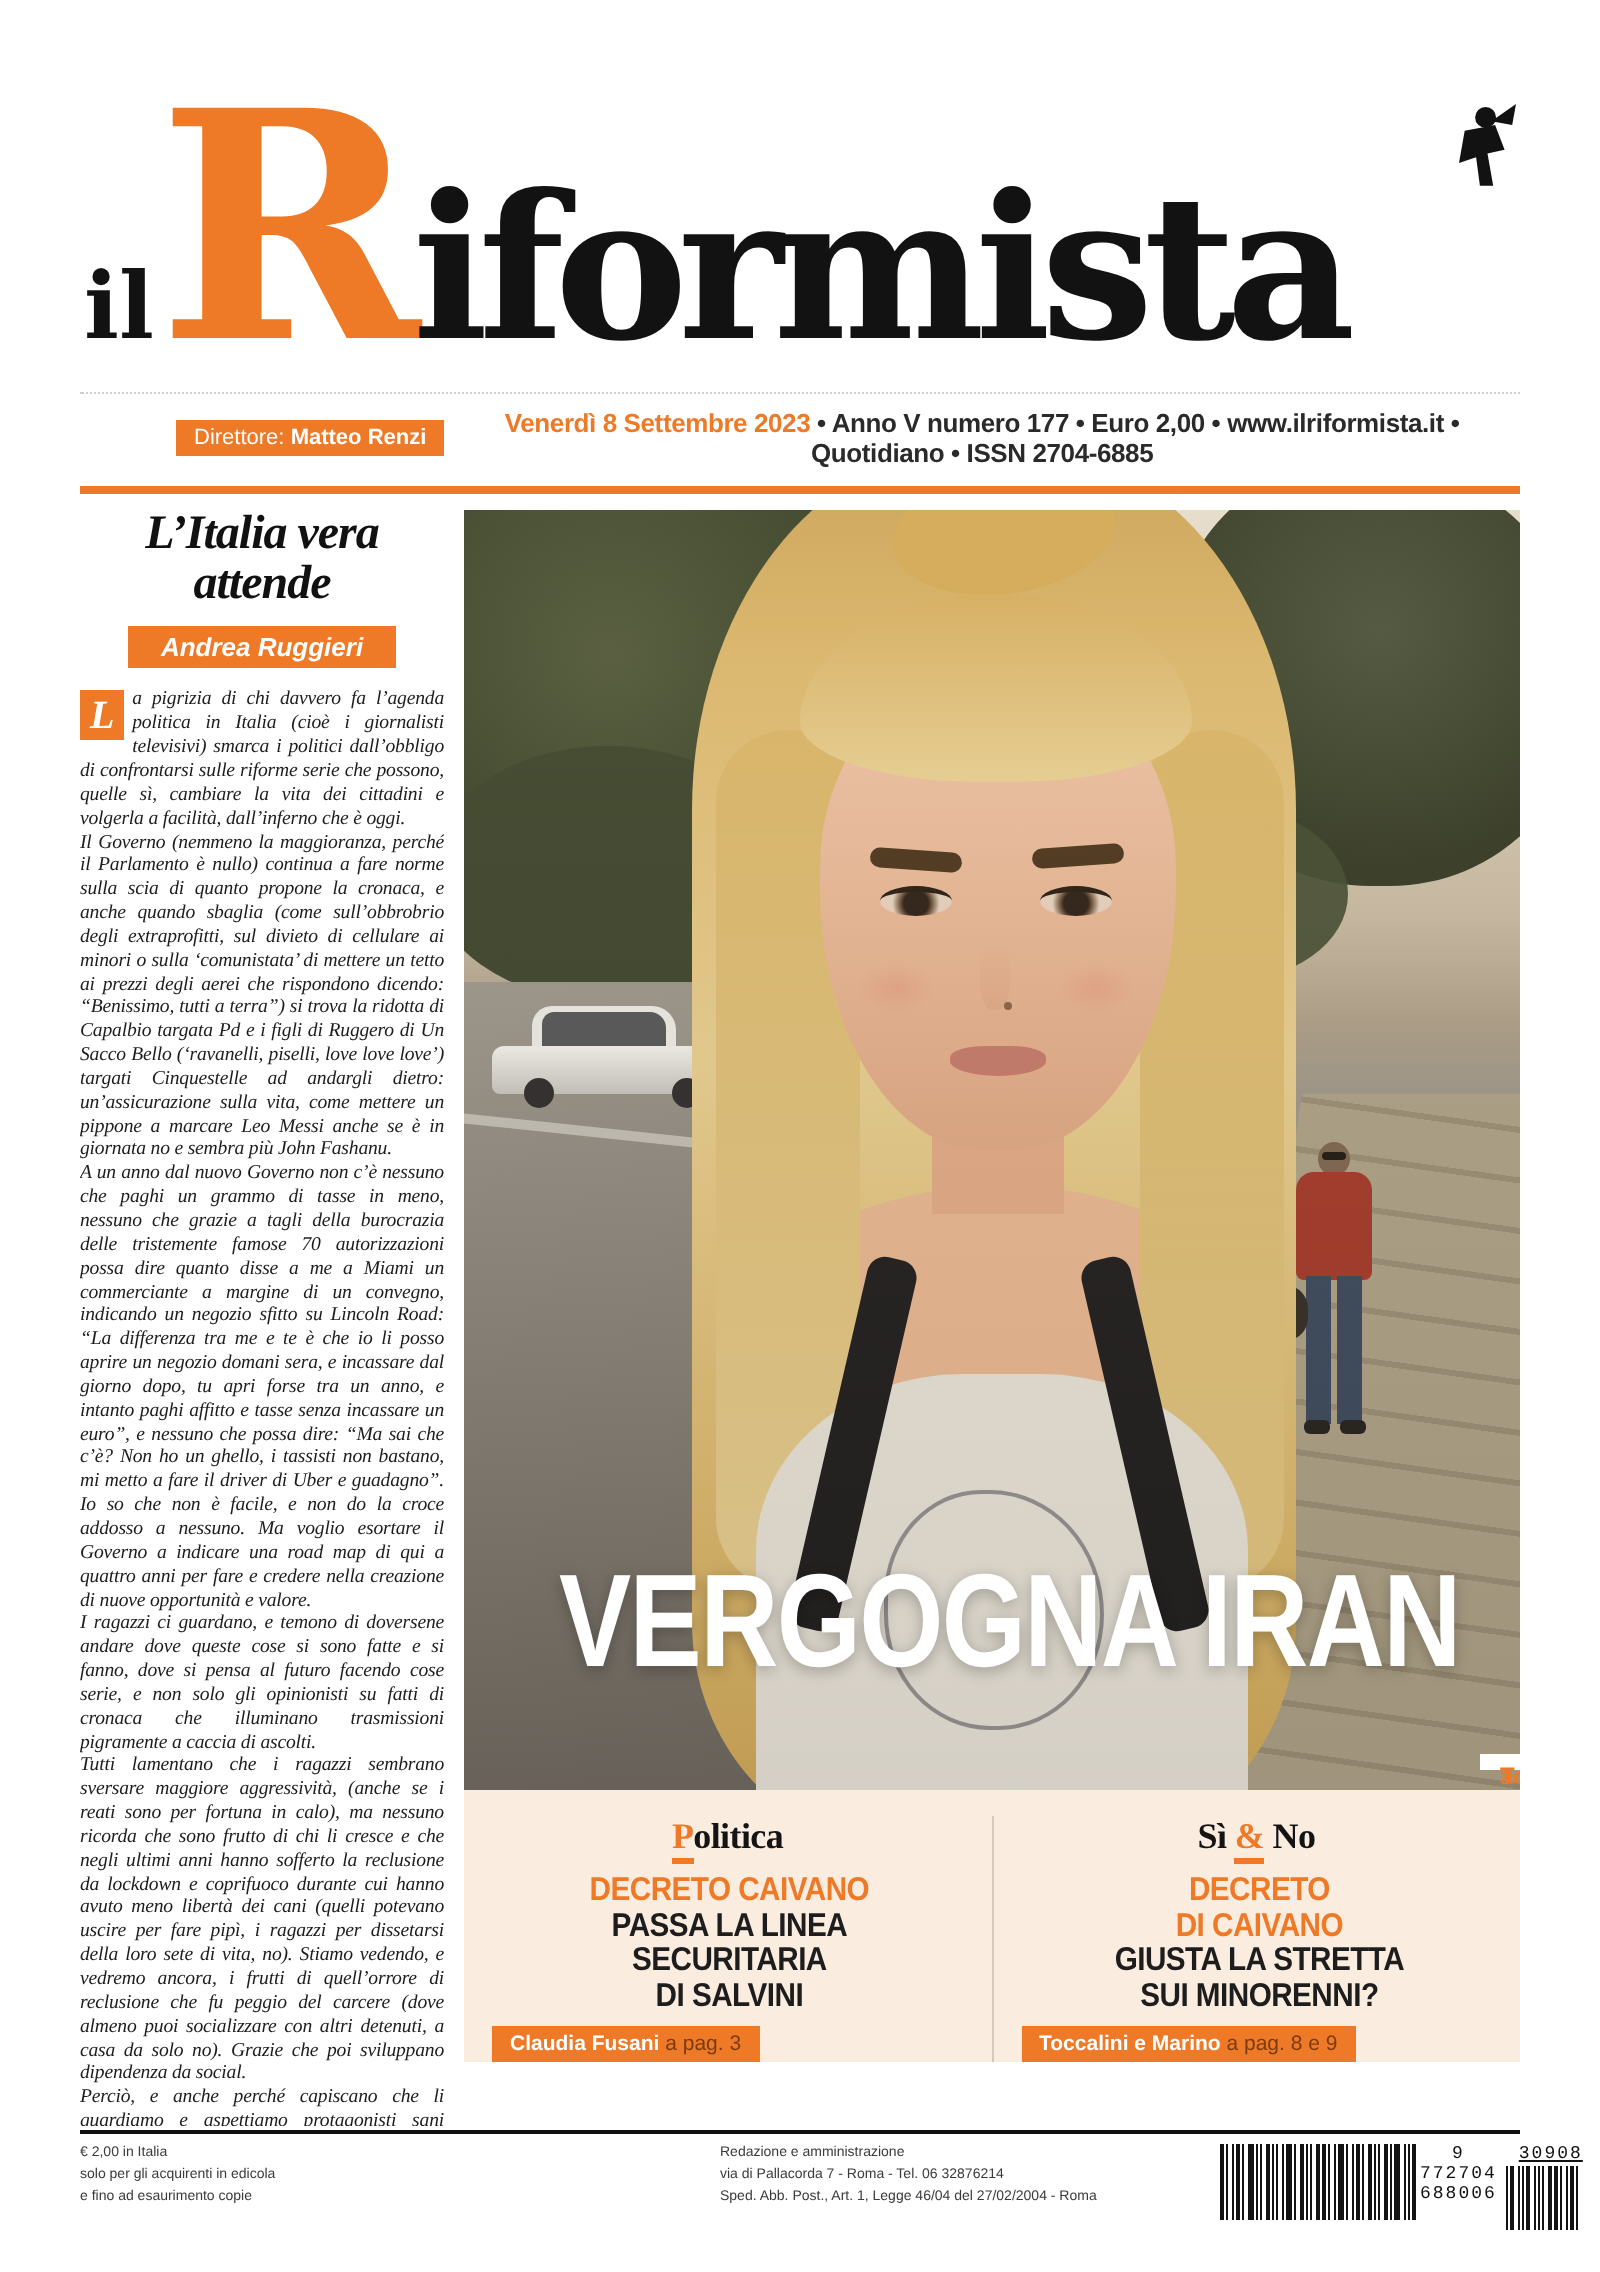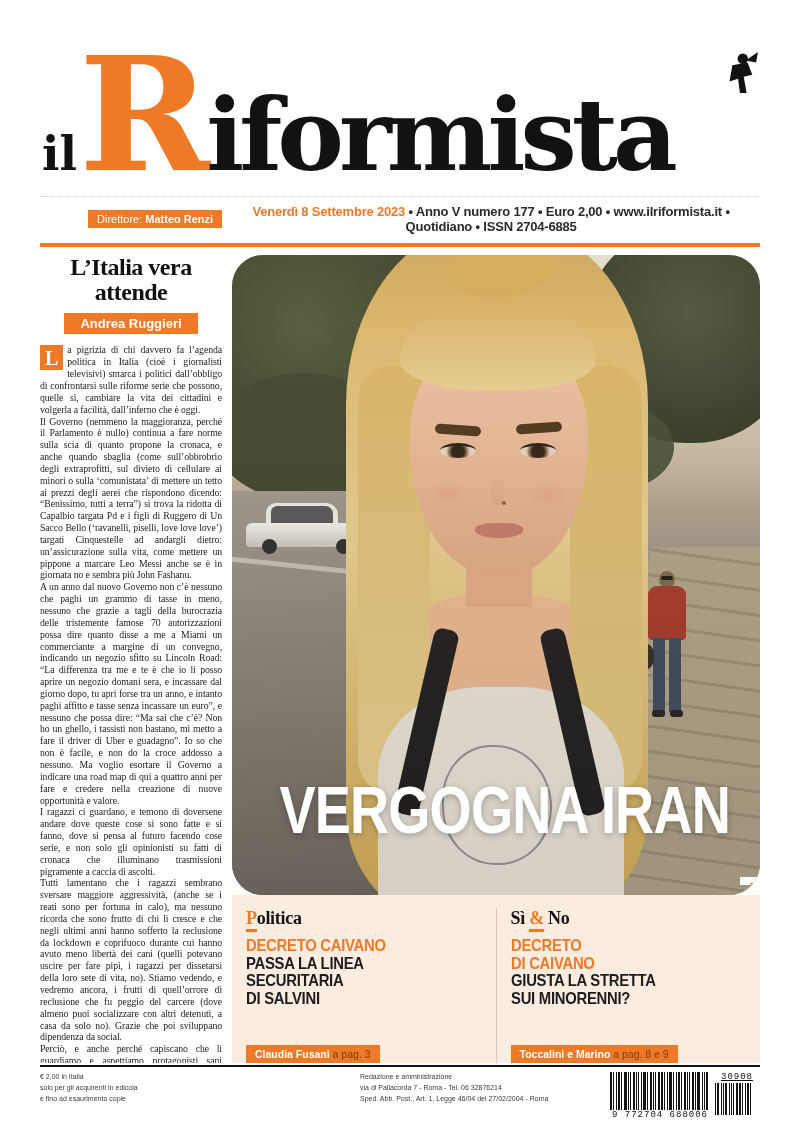--- a/index.html
+++ b/index.html
@@ -21,31 +21,31 @@
   .director-box { background:#ee7a28; color:#fff; font-size:11px; padding:3px 9px; margin-left:48px; white-space:nowrap; }
   .director-box .dn { font-weight:bold; }
   .dateline { flex:1; text-align:center; font-size:13px; font-weight:bold; color:#2a2a2a; letter-spacing:-0.2px; }
   .dateline .dd { color:#ee7a28; }
   .orange-rule { height:4px; background:#ee7a28; margin-top:9px; }
 
   
   .main-row { display:flex; gap:10px; margin-top:8px; height:808px; }
 
   
-  .left-col { width:182px; overflow:hidden; }
+  .left-col { width:182px; overflow:hidden;font-style:italic; }
   .lc-title { font-family:"Liberation Serif","DejaVu Serif",serif; font-weight:bold; font-size:24px; line-height:1.03; text-align:center; color:#111; letter-spacing:-0.5px; }
   .author-box { display:block; width:fit-content; margin:9px auto 10px; background:#ee7a28; color:#fff; font-size:13px; font-weight:bold; padding:3px 16px; }
   .article { font-family:"Liberation Serif","DejaVu Serif",serif; font-size:9.8px; line-height:1.21; text-align:justify; color:#1c1c1c; letter-spacing:-0.1px; }
   .article p { margin:0; }
   .dropcap { float:left; background:#ee7a28; color:#fff; font-weight:bold; font-size:20px; line-height:1; padding:3px 5px 2px; margin:1px 4px 0 0; }
 
   
   .photo-stack { width:528px; display:flex; flex-direction:column; }
   .photo { position:relative; width:528px; height:640px; overflow:hidden;
-           background:linear-gradient(180deg,#e6dfd3 0%,#d8cebc 18%,#c6baa4 32%,#ab9f8a 40%,#9b968c 46%);border-radius:31px; }
+           background:linear-gradient(180deg,#e6dfd3 0%,#d8cebc 18%,#c6baa4 32%,#ab9f8a 40%,#9b968c 46%); }
   .photo * { position:absolute; }
   .tree-l1 { left:-42px; top:-34px; width:256px; height:238px; background:radial-gradient(circle at 45% 45%,#4a5538,#2f3a24 75%); border-radius:40% 55% 60% 45%; }
   .tree-l2 { left:-18px; top:118px; width:180px; height:128px; background:#36412a; border-radius:50%; }
   .tree-r1 { right:-34px; top:-24px; width:208px; height:212px; background:radial-gradient(circle at 50% 40%,#45503a,#2c3522 72%); border-radius:45% 55% 50% 50%; }
   .tree-r2 { right:86px; top:148px; width:124px; height:88px; background:#3c4830; border-radius:50%; opacity:.92; }
   .road { left:0; top:236px; width:392px; height:404px; background:linear-gradient(175deg,#9a968e 0%,#8a8680 30%,#75716a 70%,#66625c 100%); }
   .roadline { left:-10px; top:318px; width:330px; height:5px; background:#dcdad2; transform:rotate(6deg); opacity:.65; border-radius:3px; }
   .curb { right:148px; top:300px; width:14px; height:340px; background:#c9c2b2; transform:skewX(-5deg); }
   .sidewalk { right:0; top:292px; width:156px; height:348px; clip-path:polygon(30% 0,100% 0,100% 100%,0 100%);
               background:repeating-linear-gradient(8deg,#aba188 0 22px,#978d76 22px 25px); }
@@ -94,39 +94,39 @@
                 background:linear-gradient(180deg,rgba(244,205,150,.10),rgba(90,70,50,.14)); }
 
   .cover-headline { position:absolute; left:0; bottom:52px; width:100%; text-align:center; z-index:10;
                     color:#fff; font-weight:bold; font-size:66px; letter-spacing:-1px; line-height:1;
                     transform:scaleX(0.82); text-shadow:0 2px 8px rgba(0,0,0,.25); white-space:nowrap; }
   .cover-byline { position:absolute; right:0; bottom:10px; background:#fff; padding:4px 10px; z-index:10;
                   font-size:12px; color:#ee7a28; }
   .cover-byline .bn { font-weight:bold; }
 
   
-  .band { height:168px; margin-top:0; background:#fbece0; display:flex; padding:13px 0 0; }
+  .band { height:136px; margin-top:0; background:#fbece0; display:flex; padding:13px 0 0;text-align:center; }
   .band-col { flex:1; padding:0 14px; display:flex; flex-direction:column; }
   .band-col + .band-col { border-left:1px solid #d8c8b8; }
   .band-title { font-family:"Liberation Serif","DejaVu Serif",serif; font-weight:bold; font-size:18px; color:#141414; letter-spacing:-0.3px; margin-bottom:8px; white-space:nowrap; }
   .band-title .olt { color:#ee7a28; border-bottom:3px solid #ee7a28; padding-bottom:1px; }
   .cond { transform:scaleX(0.9); transform-origin:left top; width:112%; }
   .band-kicker { color:#ee7a28; font-weight:bold; font-size:16.5px; line-height:1.07; letter-spacing:-0.3px; }
   .band-head { color:#1d1d1d; font-weight:bold; font-size:16.5px; line-height:1.07; letter-spacing:-0.3px; }
   .band-byline { margin-top:auto; width:fit-content; background:#ee7a28; padding:3px 9px; font-size:10.5px; }
   .band-byline .bn { color:#fff; font-weight:bold; }
   .band-byline .bp { color:#7c3b10; }
 
   
   .footer { border-top:2px solid #111; margin-top:2px; padding-top:5px; display:flex; align-items:flex-start; }
   .fine { font-size:7px; line-height:1.55; color:#3a3a3a; }
   .fine-left { width:320px; }
   .fine-center { flex:1; }
   .barcode { width:150px; display:flex; gap:5px; align-items:flex-start; }
-  .bc-main { display:flex; flex-direction:column; }
+  .bc-main { display:flex; flex-direction:row; }
   .bc-addon { display:flex; flex-direction:column; }
   .bars { display:flex; height:38px; background:#fff; }
   .bars.short { height:32px; }
   .bar { background:#131313; height:100%; }
   .gap { background:#fff; height:100%; }
   .bc-digits { font-family:"Liberation Mono","DejaVu Sans Mono",monospace; font-size:9px; letter-spacing:1px; color:#111; text-align:center; }
   .bc-addon .bc-digits { text-align:right; margin-bottom:1px;text-decoration:underline; }
 </style>
 </head>
 <body>

